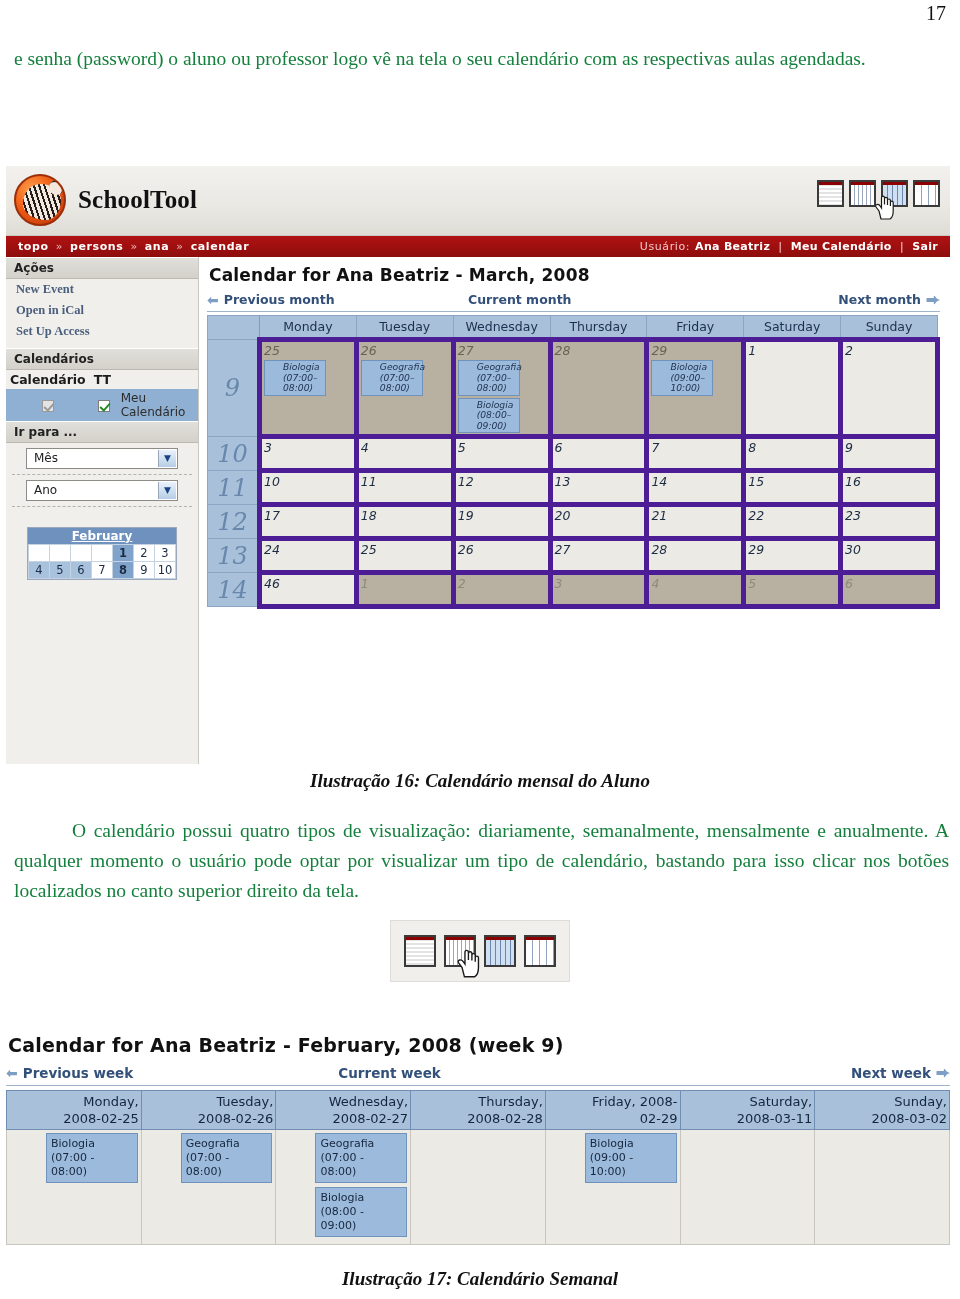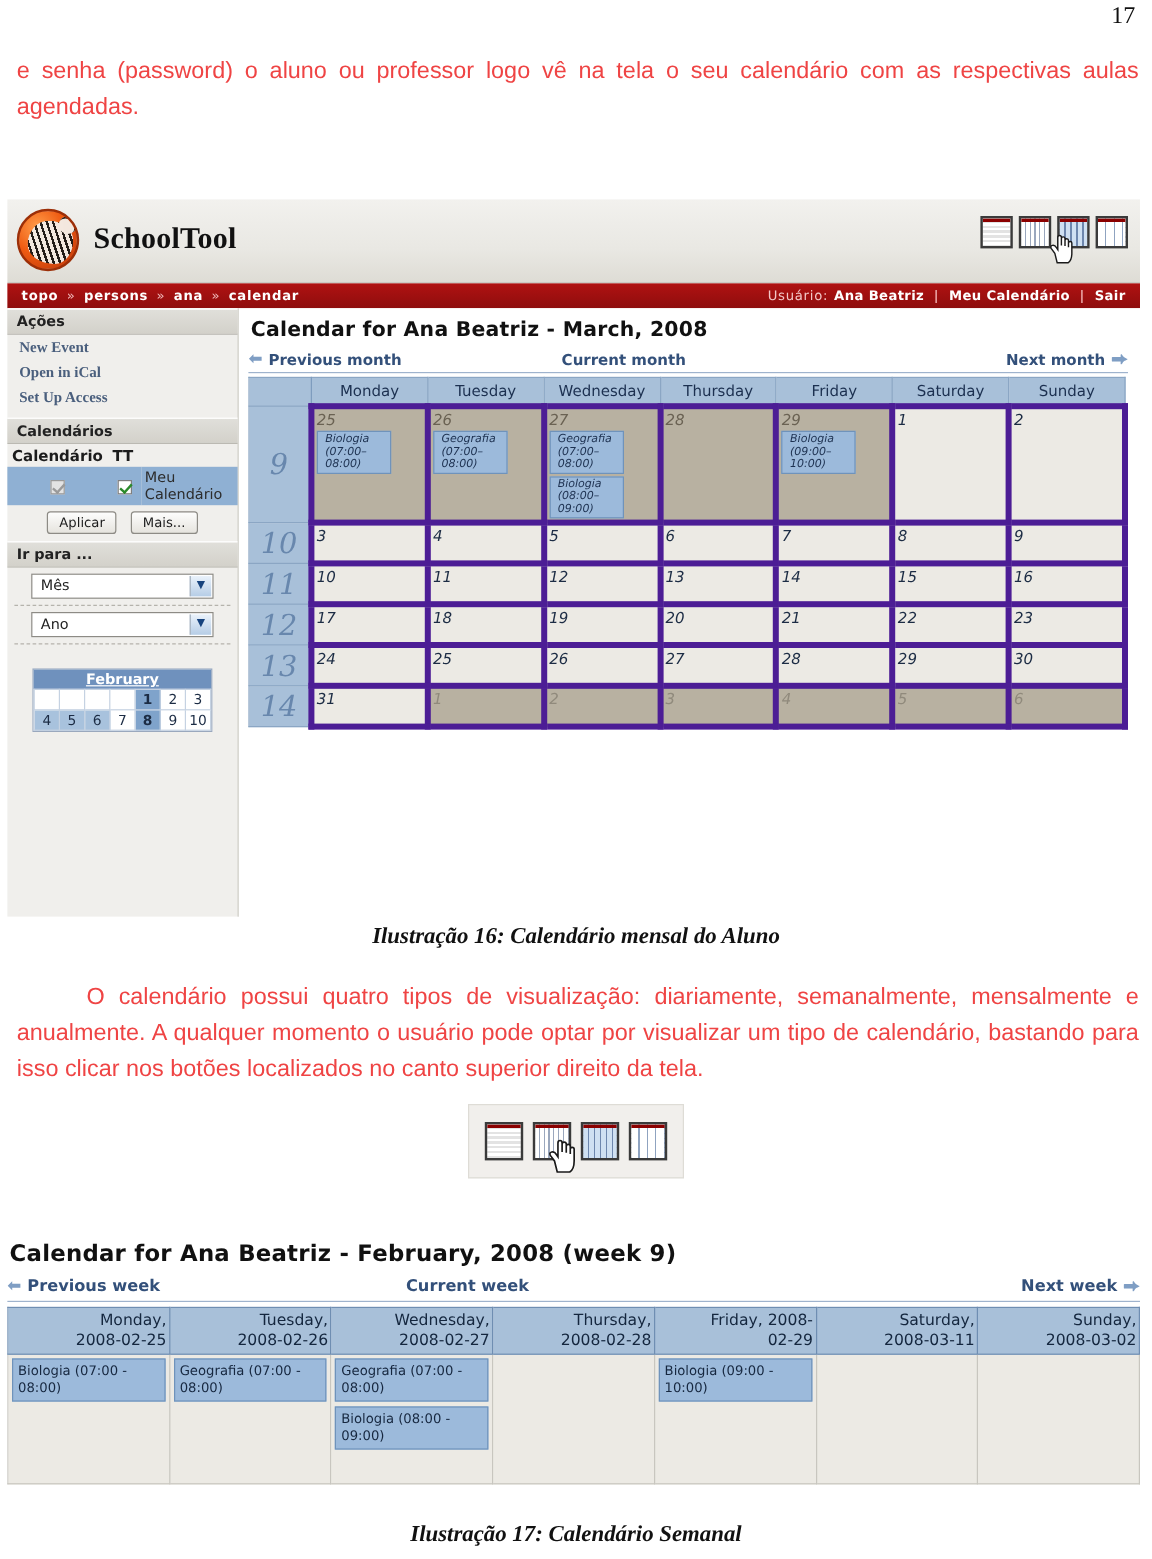--- a/index.html
+++ b/index.html
@@ -14,23 +14,23 @@
   }
 
   
   .page-number {
     position: absolute; top: 2px; right: 14px;
     font-family: "Liberation Serif", serif;
     font-size: 20px; color: #111;
   }
   .doc-para {
     position: absolute;
-    font-family: Liberation Sans, sans-serif;
+    font-family: Liberation Serif, serif;
     font-size: 19.5px; line-height: 30px;
-    color: #ef4444;
+    color: #15803d;
     text-align: justify;
   }
   #intro-para { top: 44px; left: 14px; width: 935px; }
   #mid-para { top: 816px; left: 14px; width: 935px; text-indent: 58px; }
   .fig-caption {
     position: absolute;
     width: 100%; text-align: center;
     font-family: "Liberation Serif", serif;
     font-style: italic; font-weight: bold;
     font-size: 19px; color: #111;
@@ -223,21 +223,21 @@
     border:5px solid #4c1d95; vertical-align: top; height: 34px;
     background:#eceae4; padding: 1px 2px; font-size: 12px; color:#1c2c44;font-style:italic;
   }
   .mgrid td.day.past { background:#b8b1a1; }
   .mgrid td.day.past .dnum { color:#6a6253; }
   .mgrid td.day.out { background:#b8b1a1; color:#908a7c; }
   .mgrid td.day.out .dnum { color:#908a7c; }
   .dnum { font-size: 12.5px; color:#1c2c44; }
   .ev {
     background:#9cbadb; border:1px solid #6f93bb; color:#1d3150;
-    font-size: 9.2px; line-height: 10.5px; padding: 1px 6px;
+    font-size: 9.2px; line-height: 10.5px; padding: 1px 18px;
     margin-top: 2px; width: 62px;
   }
   .row-h1 td.day { height: 92px; }
 
   
   #icon-strip {
     position:absolute; left: 390px; top: 920px;
     width: 180px; height: 62px; background:#f1efec;
     border: 1px solid #dedcd6;
     display:flex; align-items:center; justify-content:center; gap: 8px;
@@ -257,21 +257,21 @@
   .wgrid th {
     background:#a8c0d9; color:#14263e; font-size: 13px; font-weight: normal;
     border:1px solid #6f8eb2; padding: 2px 2px; line-height: 17px; text-align:right;
   }
   .wgrid td {
     background:#eceae4; border:1px solid #c8c6bf; vertical-align: top;
     height: 108px; padding: 3px;
   }
   .wev {
     background:#9cbadb; border:1px solid #6f93bb; color:#16273f;
-    font-size: 11px; line-height: 14px; padding: 3px 4px; margin-bottom: 4px;
+    font-size: 11px; line-height: 14px; padding: 3px 4px; margin-bottom: 4px; margin-left: 36px;
   }
 </style>
 </head>
 <body>
 
 <div class="page-number">17</div>
 
 <div class="doc-para" id="intro-para">e senha (password) o aluno ou professor logo vê na tela o seu calendário com as respectivas aulas agendadas.</div>
 
 <div id="shot-month">
@@ -332,24 +332,20 @@
           <th></th>
         </tr>
         <tr class="cal-row-mine">
           <td style="text-align:center;"><span class="ck disabled checked"></span></td>
           <td style="text-align:center;"><span class="ck checked"></span></td>
           <td>Meu Calendário</td>
         </tr>
       </tbody>
         </table>
 
-      <div class="btn-row">
-        <button class="btn">Aplicar</button>
-        <button class="btn">Mais...</button>
-      </div>
 
       <div class="side-head">Ir para ...</div>
 
       <div class="goto-sel">
         <span>Mês</span>
         <span class="arrow">▼</span>
       </div>
       <div class="dashed-sep"></div>
       <div class="goto-sel">
         <span>Ano</span>
@@ -534,21 +530,21 @@
               <td class="day">
                 <div class="dnum">29</div>
               </td>
               <td class="day">
                 <div class="dnum">30</div>
               </td>
             </tr>
             <tr>
               <td class="wknum">14</td>
               <td class="day">
-                <div class="dnum">31</div>
+                <div class="dnum">46</div>
               </td>
               <td class="day out">
                 <div class="dnum">1</div>
               </td>
               <td class="day out">
                 <div class="dnum">2</div>
               </td>
               <td class="day out">
                 <div class="dnum">3</div>
               </td>

